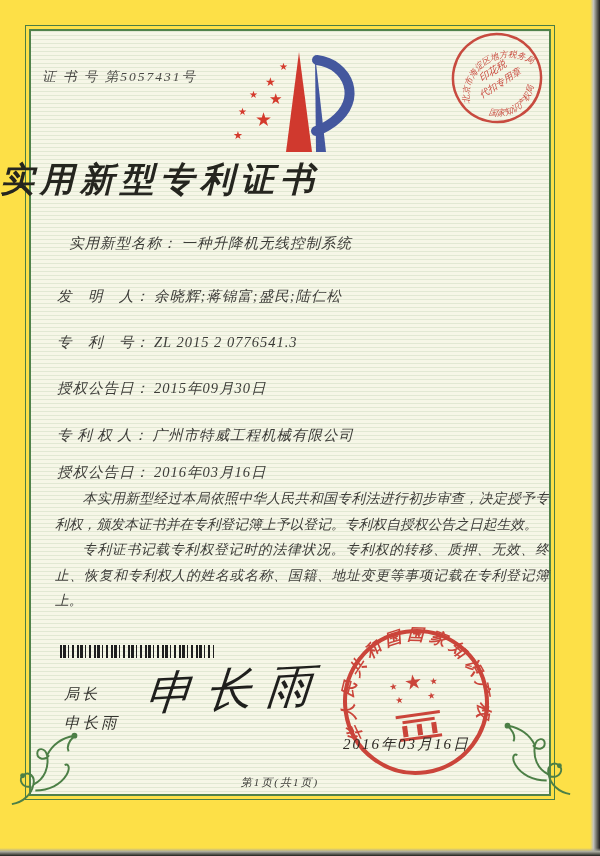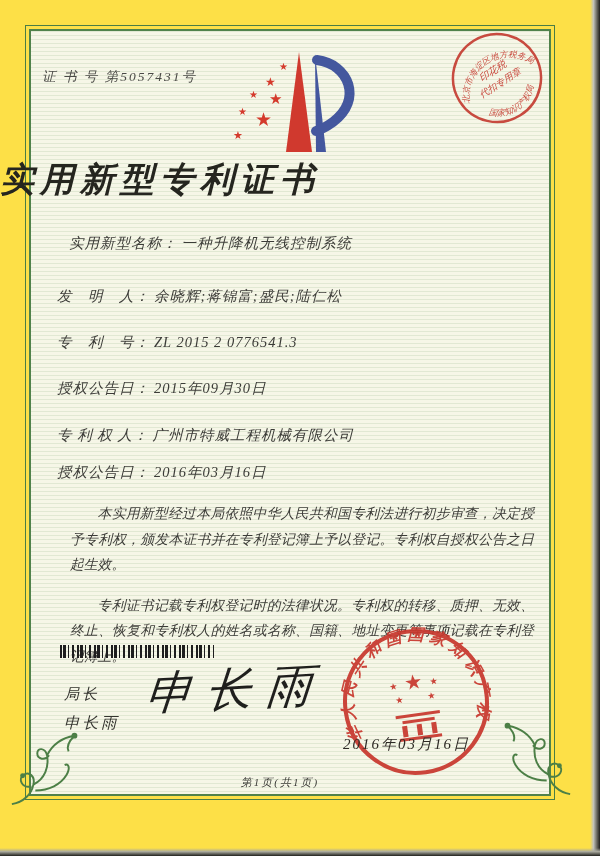--- a/index.html
+++ b/index.html
@@ -41,21 +41,21 @@
   .title { position:absolute; left:0; right:40px; top:157px; text-align:left;
     font-size:34px; font-weight:bold; letter-spacing:6px; color:#25251f; z-index:2; }
 
   
   .field { position:absolute; left:57px; font-size:14.5px; color:#3c3c38;
     letter-spacing:1px; z-index:2; white-space:nowrap; }
   .field .fvalue { margin-left:4px; }
 
   
   .body-text { position:absolute; left:55px; top:486px; width:494px; z-index:2; }
-  .body-text p { margin:15px; text-indent:2em; text-align:justify;
+  .body-text p { margin:0; text-indent:2em; text-align:justify;
     font-size:13.8px; line-height:25.5px; color:#3c3c38; }
 
   
   .barcode { position:absolute; left:60px; top:645px; width:154px; height:13px; z-index:2;
     background:repeating-linear-gradient(90deg,
       #1e1e1e 0 2px, transparent 2px 3px,
       #1e1e1e 3px 6px, transparent 6px 8px,
       #1e1e1e 8px 9px, transparent 9px 12px,
       #1e1e1e 12px 14px, transparent 14px 17px); }
 

